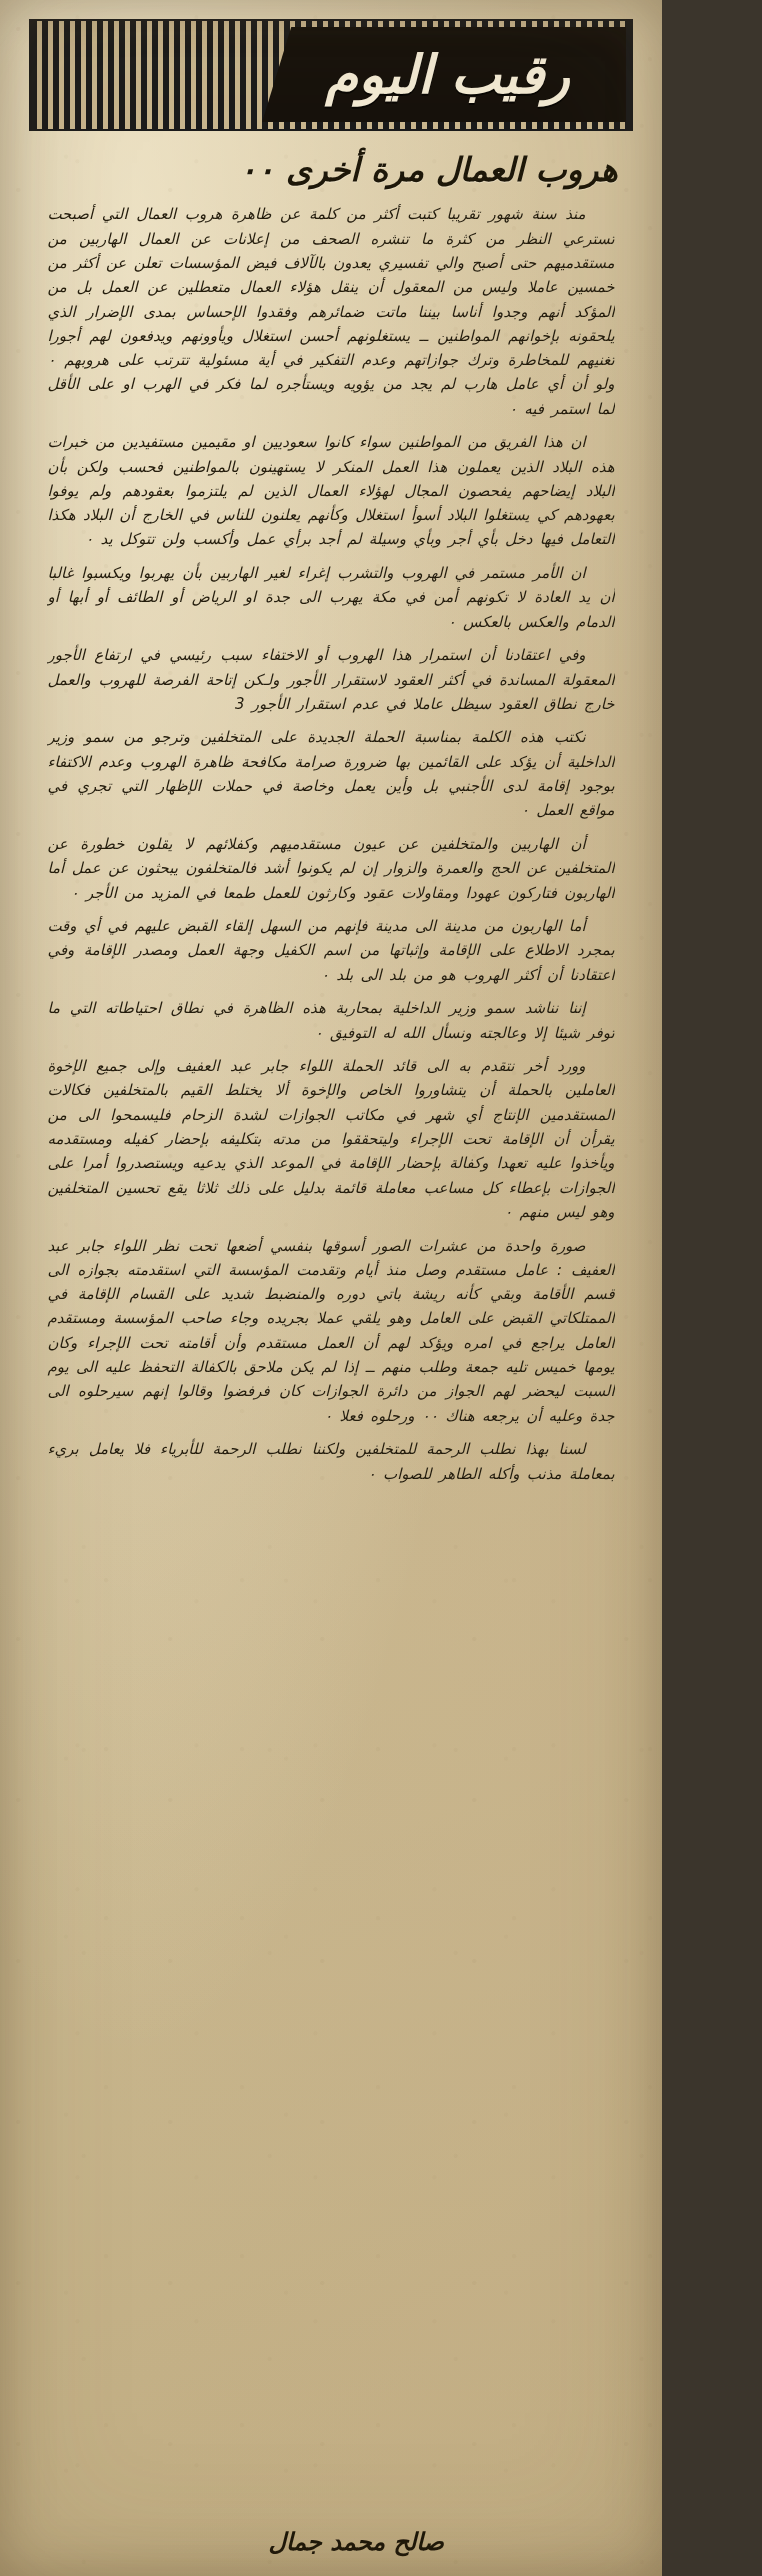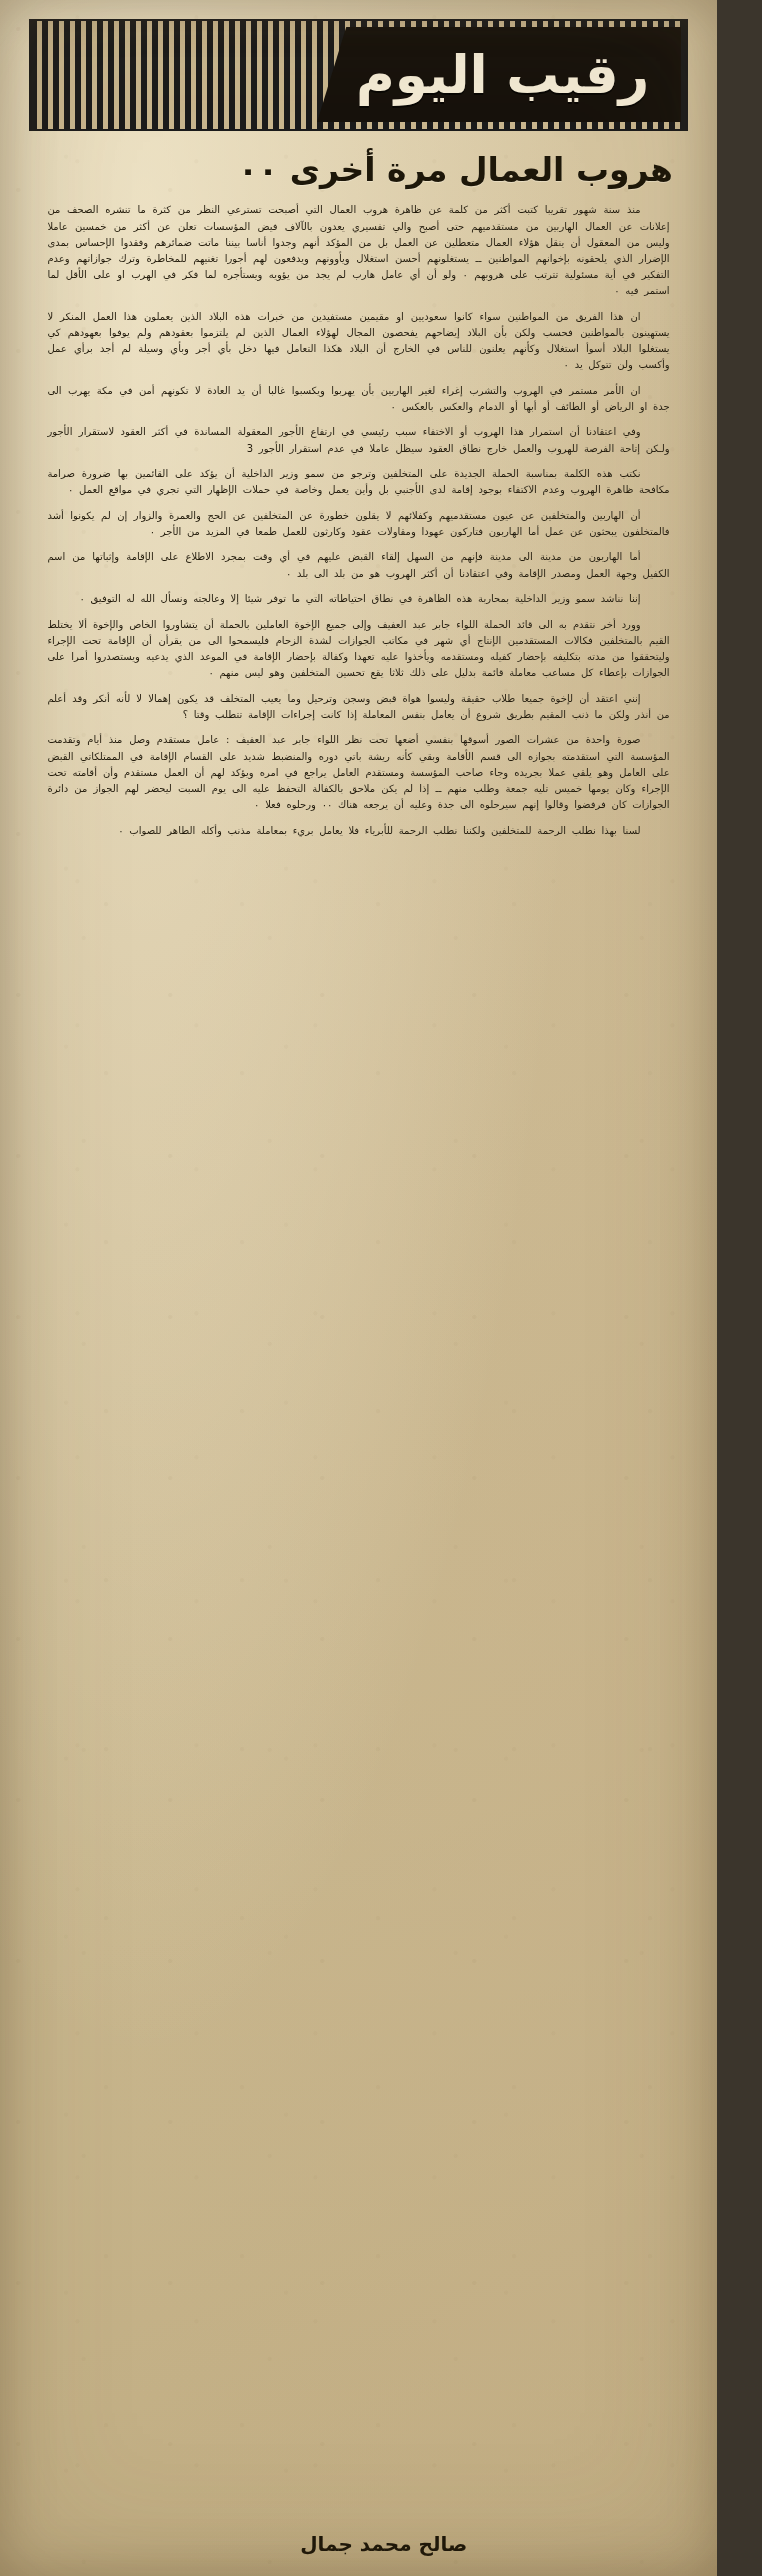--- a/index.html
+++ b/index.html
@@ -9,28 +9,29 @@
   }
   body {
     width: 762px;
     height: 2576px;
     overflow: hidden;
     font-family: "DejaVu Sans", sans-serif;
   }
 
   .page {
     position: relative;
-    width: 717px;
+    width: 662px;
     height: 2576px;
     background: #cdbb93;
     background-image:
       radial-gradient(ellipse at 20% 10%, rgba(255,248,225,0.55), rgba(255,248,225,0) 55%),
       radial-gradient(ellipse at 85% 70%, rgba(198,176,136,0.45), rgba(198,176,136,0) 60%),
       linear-gradient(160deg, #d8c8a3 0%, #cfbd97 35%, #c8b68d 70%, #bfab80 100%);
     box-sizing: border-box;
+    font-style: italic;
   }
 
   
   .grain {
     position: absolute;
     inset: 0;
     pointer-events: none;
     opacity: 0.5;
     background-image:
       radial-gradient(circle at 12% 18%, rgba(120,95,55,0.10) 0 1.7px, rgba(0,0,0,0) 2.5px),
@@ -115,21 +116,21 @@
   }
 
   
   .body-col {
     direction: rtl;
     text-align: justify;
     text-align-last: right;
     margin: 6.8px 25.4px 0 25.4px;
     color: #241c0c;
     font-family: "DejaVu Sans", sans-serif;
-    font-size: 10px;
+    font-size: 15px;
     line-height: 1.62;
     letter-spacing: 0.2px;
     flex: 1 1 auto;
     overflow: hidden;
   }
   .body-col p {
     margin: 0 0 9.3px 0;
     text-indent: 29px;
     word-spacing: 2.5px;
     text-shadow: 0 0.4px 0 rgba(255,250,235,0.28);
@@ -140,21 +141,21 @@
 
   
   .byline-row {
     direction: rtl;
     margin: 8.5px 51px 5.1px 25.4px;
     text-align: center;
   }
   .byline {
     display: inline-block;
     font-family: "DejaVu Sans", sans-serif;
-    font-size: 20px;
+    font-size: 24px;
     font-weight: 700;
     color: #1b1508;
     letter-spacing: 0.8px;
     padding-left: 76px;
   }
 </style>
 </head>
 <body>
 
 <div class="page">
@@ -175,21 +176,20 @@
     <div class="body-col">
       <p>منذ سنة شهور تقريبا كتبت أكثر من كلمة عن ظاهرة هروب العمال التي أصبحت تسترعي النظر من كثرة ما تنشره الصحف من إعلانات عن العمال الهاربين من مستقدميهم حتى أصبح والي تفسيري يعدون بالآلاف فيض المؤسسات تعلن عن أكثر من خمسين عاملا وليس من المعقول أن ينقل هؤلاء العمال متعطلين عن العمل بل من المؤكد أنهم وجدوا أناسا بيننا ماتت ضمائرهم وفقدوا الإحساس بمدى الإضرار الذي يلحقونه بإخوانهم المواطنين ــ يستغلونهم أحسن استغلال ويأوونهم ويدفعون لهم أجورا تغنيهم للمخاطرة وترك جوازاتهم وعدم التفكير في أية مسئولية تترتب على هروبهم ٠ ولو أن أي عامل هارب لم يجد من يؤويه ويستأجره لما فكر في الهرب او على الأقل لما استمر فيه ٠</p>
       <p>ان هذا الفريق من المواطنين سواء كانوا سعوديين او مقيمين مستفيدين من خبرات هذه البلاد الذين يعملون هذا العمل المنكر لا يستهينون بالمواطنين فحسب ولكن بأن البلاد إيضاحهم يفحصون المجال لهؤلاء العمال الذين لم يلتزموا بعقودهم ولم يوفوا بعهودهم كي يستغلوا البلاد أسوأ استغلال وكأنهم يعلنون للناس في الخارج أن البلاد هكذا التعامل فيها دخل بأي أجر وبأي وسيلة لم أجد برأي عمل وأكسب ولن تتوكل يد ٠</p>
       <p>ان الأمر مستمر في الهروب والتشرب إغراء لغير الهاربين بأن يهربوا ويكسبوا غالبا أن يد العادة لا تكونهم أمن في مكة يهرب الى جدة او الرياض أو الطائف أو أبها أو الدمام والعكس بالعكس ٠</p>
       <p>وفي اعتقادنا أن استمرار هذا الهروب أو الاختفاء سبب رئيسي في ارتفاع الأجور المعقولة المساندة في أكثر العقود لاستقرار الأجور ولـكن إتاحة الفرصة للهروب والعمل خارج نطاق العقود سيظل عاملا في عدم استقرار الأجور 3</p>
       <p>نكتب هذه الكلمة بمناسبة الحملة الجديدة على المتخلفين وترجو من سمو وزير الداخلية أن يؤكد على القائمين بها ضرورة صرامة مكافحة ظاهرة الهروب وعدم الاكتفاء بوجود إقامة لدى الأجنبي بل وأين يعمل وخاصة في حملات الإظهار التي تجري في مواقع العمل ٠</p>
       <p>أن الهاربين والمتخلفين عن عيون مستقدميهم وكفلائهم لا يقلون خطورة عن المتخلفين عن الحج والعمرة والزوار إن لم يكونوا أشد فالمتخلفون يبحثون عن عمل أما الهاربون فتاركون عهودا ومقاولات عقود وكارثون للعمل طمعا في المزيد من الأجر ٠</p>
       <p>أما الهاربون من مدينة الى مدينة فإنهم من السهل إلقاء القبض عليهم في أي وقت بمجرد الاطلاع على الإقامة وإثباتها من اسم الكفيل وجهة العمل ومصدر الإقامة وفي اعتقادنا أن أكثر الهروب هو من بلد الى بلد ٠</p>
       <p>إننا نناشد سمو وزير الداخلية بمحاربة هذه الظاهرة في نطاق احتياطاته التي ما توفر شيئا إلا وعالجته ونسأل الله له التوفيق ٠</p>
       <p>وورد أخر نتقدم به الى قائد الحملة اللواء جابر عبد العفيف وإلى جميع الإخوة العاملين بالحملة أن يتشاوروا الخاص والإخوة ألا يختلط القيم بالمتخلفين فكالات المستقدمين الإنتاج أي شهر في مكاتب الجوازات لشدة الزحام فليسمحوا الى من يقرأن أن الإقامة تحت الإجراء وليتحققوا من مدته بتكليفه بإحضار كفيله ومستقدمه ويأخذوا عليه تعهدا وكفالة بإحضار الإقامة في الموعد الذي يدعيه ويستصدروا أمرا على الجوازات بإعطاء كل مساعب معاملة قائمة بدليل على ذلك ثلاثا يقع تحسين المتخلفين وهو ليس منهم ٠</p>
-      <p>إنني اعتقد أن لإخوة جميعا طلاب حقيقة وليسوا هواة قبض وسجن وترحيل وما يعيب المتخلف قد يكون إهمالا لا لأنه أنكر وقد أعلم من أنذر ولكن ما ذنب المقيم بطريق شروع أن يعامل بنفس المعاملة إذا كانت إجراءات الإقامة تتطلب وقتا ؟</p>
       <p>صورة واحدة من عشرات الصور أسوقها بنفسي أضعها تحت نظر اللواء جابر عبد العفيف : عامل مستقدم وصل منذ أيام وتقدمت المؤسسة التي استقدمته بجوازه الى قسم الأقامة وبقي كأنه ريشة باتي دوره والمنضبط شديد على القسام الإقامة في الممتلكاتي القبض على العامل وهو يلقي عملا بجريده وجاء صاحب المؤسسة ومستقدم العامل يراجع في امره ويؤكد لهم أن العمل مستقدم وأن أقامته تحت الإجراء وكان يومها خميس تليه جمعة وطلب منهم ــ إذا لم يكن ملاحق بالكفالة التحفظ عليه الى يوم السبت ليحضر لهم الجواز من دائرة الجوازات كان فرفضوا وقالوا إنهم سيرحلوه الى جدة وعليه أن يرجعه هناك ٠٠ ورحلوه فعلا ٠</p>
       <p class="tight">لسنا بهذا نطلب الرحمة للمتخلفين ولكننا نطلب الرحمة للأبرياء فلا يعامل بريء بمعاملة مذنب وأكله الطاهر للصواب ٠</p>
     </div>
 
     <div class="byline-row">
       <div class="byline">صالح محمد جمال</div>
     </div>
   </div>
 
   <div class="edge-shadow"></div>

